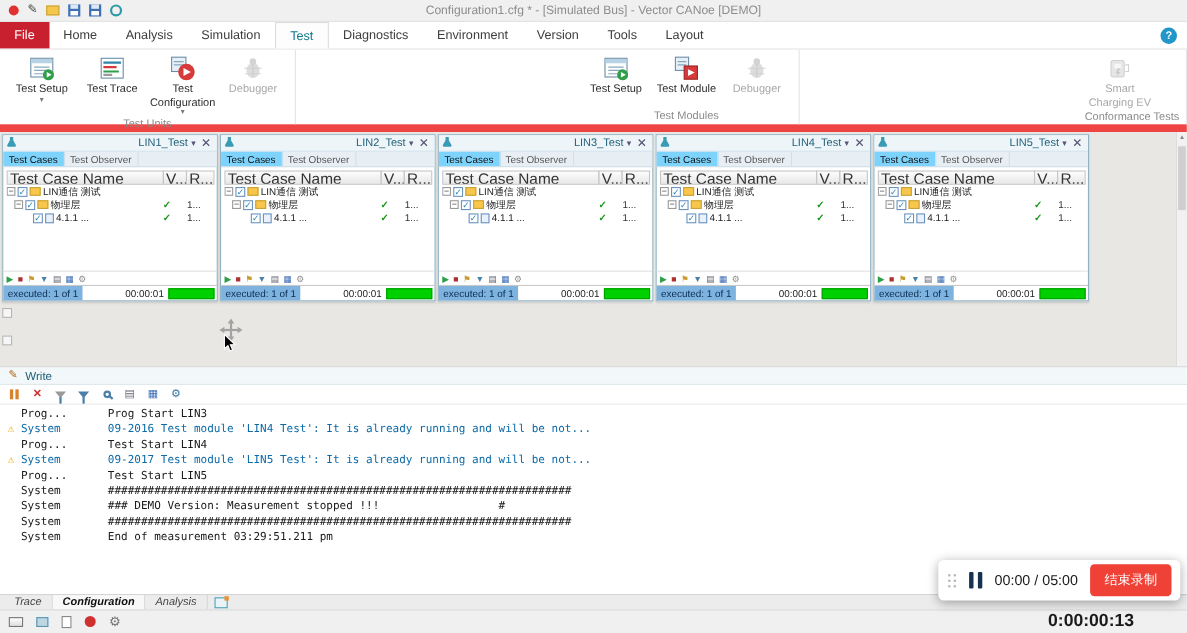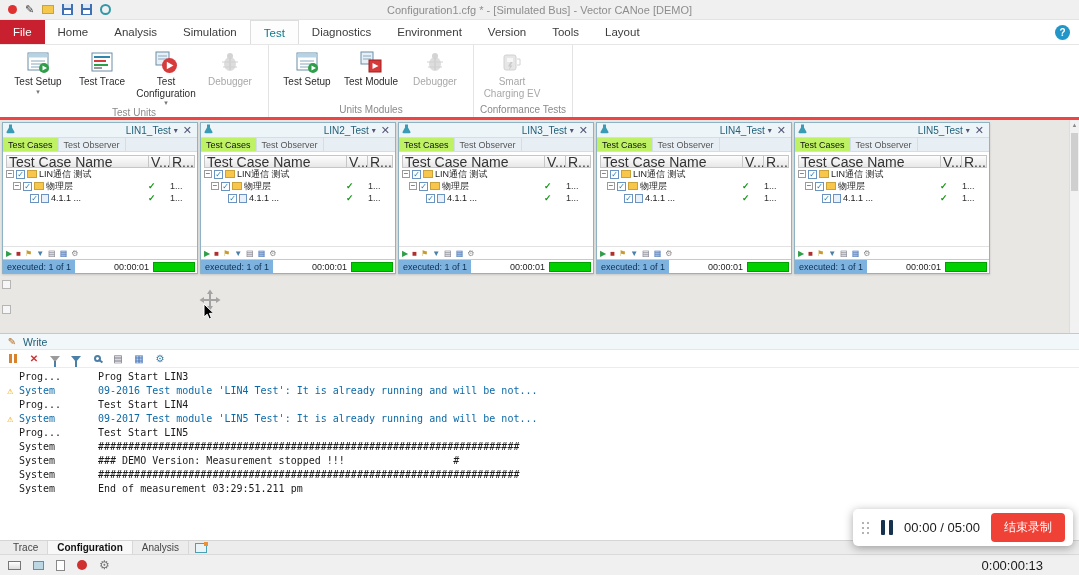--- a/index.html
+++ b/index.html
@@ -18,41 +18,41 @@
   .title-text{position:absolute;left:0;right:0;text-align:center;color:#8d8d8d;font-size:11px;pointer-events:none;}
 
   
   .menubar{height:25px;background:#fff;border-bottom:1px solid #e6e6e6;display:flex;align-items:stretch;position:relative;flex:none;}
   .mtab{padding:0 13px;display:flex;align-items:center;font-size:11.5px;color:#3c3c3c;cursor:default;}
   .mtab.file{background:#c8202f;color:#fff;}
   .mtab.active{color:#0f7a8c;background:#fdfdfd;border:1px solid #ddd;border-bottom:none;}
   .help-btn{position:absolute;right:9px;top:5px;width:15px;height:15px;border-radius:50%;background:#2196c9;color:#fff;font-size:10px;font-weight:bold;display:flex;align-items:center;justify-content:center;}
 
   
-  .ribbon{height:75px;background:#fff;border-bottom:3px solid #ef4444;display:flex;flex:none;}
+  .ribbon{height:75px;background:#fff;border-bottom:7px solid #ef4444;display:flex;flex:none;justify-content:space-between;}
   .rgroup{display:flex;flex-direction:column;border-right:1px solid #e4e4e4;padding:2px 6px 0;}
   .ritems{flex:1;display:flex;align-items:flex-start;}
   .ritem{width:64px;display:flex;flex-direction:column;align-items:center;padding-top:2px;gap:1px;text-align:center;font-size:10px;color:#2d2d2d;line-height:1.15;cursor:default;}
   .ritem.disabled{color:#a8a8a8;}
   .ritem.disabled svg{opacity:.45;filter:grayscale(1);}
   .ricon{height:26px;display:flex;align-items:center;justify-content:center;}
   .rarrow{font-size:7px;color:#777;line-height:5px;}
   .rlabel{height:15px;text-align:center;font-size:10px;color:#8a8a8a;padding-top:2px;}
 
   
   .mdi{position:relative;flex:1;background:#e9e7e4;overflow:hidden;}
   .mdi-windows{position:absolute;left:2px;top:2px;display:flex;gap:2px;}
   .tw{width:196px;height:152px;background:#fff;border:1px solid #8fb2c4;display:flex;flex-direction:column;box-shadow:0 1px 2px rgba(0,0,0,.15);}
   .tw-title{height:15px;background:#eef5f9;border-bottom:1px solid #cfe0ea;display:flex;align-items:center;gap:3px;padding:0 3px;font-size:10px;color:#20607a;flex:none;}
   .tw-title-text{flex:1;overflow:hidden;white-space:nowrap;text-align:right;}
   .tw-pin{font-size:8px;color:#557;}
   .tw-close{font-size:11px;color:#557;padding:0 2px;}
   .tw-tabs{height:14px;display:flex;background:#e8eff4;border-bottom:1px solid #d3dfe7;font-size:9px;flex:none;}
   .tw-tab{padding:0 5px;display:flex;align-items:center;color:#555;border-right:1px solid #d3dfe7;white-space:nowrap;}
-  .tw-tab.active{background:#bef264;color:#111;}
+  .tw-tab.active{background:#7dd3fc;color:#111;}
   .tw-table{flex:1;display:flex;flex-direction:column;padding:3px 3px 0;overflow:hidden;}
   .tw-thead{display:flex;height:13px;font-size:14px;color:#333;flex:none;}
   .th-cell{border:1px solid #c6c6c6;background:linear-gradient(#fdfdfd,#e7e7e7);padding:0 2px;display:flex;align-items:center;overflow:hidden;white-space:nowrap;margin-right:-1px;}
   .th-name{flex:1;}
   .th-v{width:22px;flex:none;}
   .th-r{width:26px;flex:none;}
   .tc-row{display:flex;align-items:center;height:12px;font-size:9px;overflow:hidden;}
   .ind{display:inline-block;flex:none;}
   .exp{width:8px;height:8px;border:1px solid #9a9a9a;background:#fff;color:#333;font-size:8px;line-height:6px;text-align:center;flex:none;margin-right:2px;}
   .exp.blank{border:none;background:transparent;}
@@ -92,35 +92,35 @@
   .wh-message{flex:1;padding-left:6px;}
   .write-rows{flex:1;overflow:hidden;font-family:"DejaVu Sans Mono",monospace;font-size:10px;padding-top:1px;}
   .wrow{display:flex;height:14px;align-items:center;color:#1a1a1a;}
   .wrow.warning{color:#0c6aa8;}
   .wrow .src{width:92px;flex:none;display:flex;align-items:center;gap:3px;padding-left:4px;overflow:hidden;}
   .warn-ico{color:#f0a500;font-size:10px;width:12px;text-align:center;flex:none;}
   .warn-ico.blank{visibility:hidden;}
   .wrow .msg{flex:1;white-space:pre;overflow:hidden;padding-left:6px;}
 
   
-  .bottom-tabs{height:14px;background:#ececec;border-top:1px solid #d5d5d5;display:flex;align-items:stretch;padding-left:4px;font-size:10px;flex:none;}
+  .bottom-tabs{height:14px;background:#ececec;border-top:1px solid #d5d5d5;display:flex;align-items:stretch;padding-left:4px;font-size:10px;flex:none;font-style:italic;}
   .btab{padding:0 9px;display:flex;align-items:center;color:#444;border-right:1px solid #d8d8d8;}
   .btab.active{font-weight:bold;color:#101010;background:#f8f8f8;}
   .newtab{width:12px;height:10px;background:#eaf4f6;border:1px solid #4aa0b5;align-self:center;margin-left:6px;position:relative;}
   .newtab::after{content:'';position:absolute;right:-2px;top:-2px;width:4px;height:4px;background:#e8933a;}
 
   
   .statusbar{height:21px;background:#f0f0f0;border-top:1px solid #dadada;display:flex;align-items:center;gap:12px;padding:0 8px;flex:none;}
   .sb-ic{display:inline-flex;align-items:center;justify-content:center;}
   .grid-ic{width:13px;height:9px;border:1px solid #777;background:linear-gradient(#fff,#ddd);}
   .layers-ic{width:11px;height:9px;background:#bcd6e2;border:1px solid #5a93ab;box-shadow:2px -2px 0 #e8f2f7;}
   .doc-ic{width:9px;height:11px;background:#fff;border:1px solid #888;}
   .rec-ic{width:10px;height:10px;border-radius:50%;background:#d03030;}
   .gear-ic{color:#777;font-size:12px;line-height:1;}
-  .sb-time{margin-left:auto;margin-right:28px;font-size:13px;color:#1a1a1a;}
+  .sb-time{margin-left:auto;margin-right:40px;font-size:16px;color:#1a1a1a;font-weight:bold;}
 
   
   .rec-overlay{position:absolute;right:6px;bottom:29px;height:37px;background:#fff;border-radius:5px;box-shadow:0 2px 10px rgba(0,0,0,.35);display:flex;align-items:center;gap:11px;padding:0 8px;z-index:50;}
   .grip{width:9px;height:13px;position:relative;}
   .grip::before{content:'';position:absolute;left:1px;top:1px;width:2px;height:2px;background:#b3b3b3;box-shadow:0 5px 0 #b3b3b3,0 10px 0 #b3b3b3,5px 0 0 #b3b3b3,5px 5px 0 #b3b3b3,5px 10px 0 #b3b3b3;}
   .rec-pause{display:flex;gap:4px;}
   .rec-pause i{width:4px;height:15px;background:#16324f;border-radius:1px;display:block;}
   .rec-time{font-size:13px;color:#1a1a1a;}
   .rec-stop{background:#ef4136;color:#fff;border:none;border-radius:4px;padding:6px 13px;font-size:12px;font-family:inherit;cursor:pointer;}
 
@@ -245,21 +245,21 @@
               <ellipse cx="12" cy="14" rx="6" ry="7" fill="#b5b5b5"></ellipse>
               <circle cx="12" cy="6" r="3" fill="#a0a0a0"></circle>
               <line x1="12" y1="8" x2="12" y2="20" stroke="#8a8a8a"></line>
               <line x1="4" y1="12" x2="20" y2="12" stroke="#9a9a9a"></line>
               <line x1="5" y1="17" x2="19" y2="17" stroke="#9a9a9a"></line>
             </svg>
           </span>
           <span>Debugger</span>
         </div>
       </div>
-      <div class="rlabel">Units Modules</div>
+      <div class="rlabel">Test Modules</div>
     </div>
     <div class="rgroup">
       <div class="ritems">
         <div class="ritem disabled">
           <span class="ricon">
             <svg width="24" height="24" viewBox="0 0 24 24">
               <rect x="4" y="5" width="12" height="15" rx="2" fill="#c9c9c9" stroke="#9a9a9a"></rect>
               <rect x="7" y="8" width="6" height="4" fill="#efefef"></rect>
               <path d="M17 9 h3 v6 h-3" fill="none" stroke="#9a9a9a"></path>
               <path d="M10.5 12 l-2.5 4.5 h2 l-1 3.5 3.5 -4.5 h-2 l2 -3.5 z" fill="#8a8a8a"></path>

